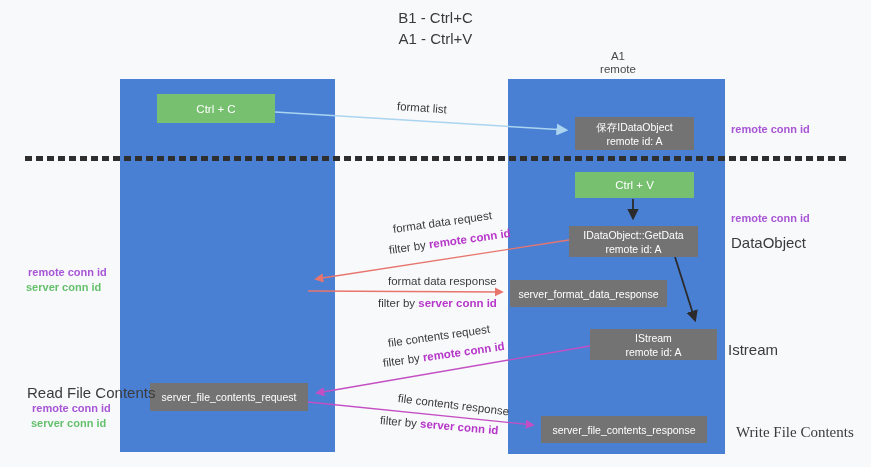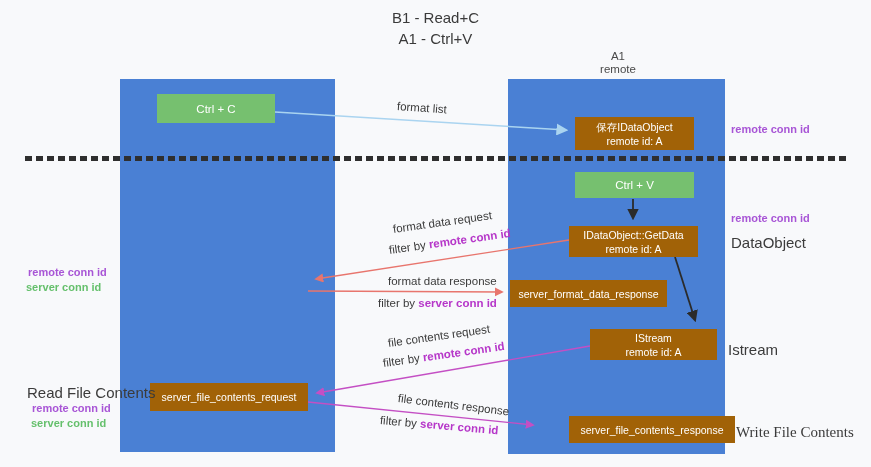--- a/index.html
+++ b/index.html
@@ -15,41 +15,41 @@
   }
   .lane { background:#4a80d4; }
   .lane-header {
     text-align:center; font-size:11.5px; line-height:13px; color:#4a4a4a;
   }
   .node {
     color:#fff; text-align:center; box-sizing:border-box;
     display:flex; flex-direction:column; justify-content:center;
     font-size:10.5px; line-height:14px;
   }
-  .node.orange { background:#a16207; }
+  .node.orange { background:#737373; }
   .node.green  { background:#76c06f; font-size:11.5px; }
   .edge-label { font-size:11.5px; color:#3b3b3b; white-space:nowrap; transform-origin:left center; }
   .filter-hl { font-weight:bold; color:#b637c9; }
   .side-label { font-size:11px; font-weight:bold; white-space:nowrap; }
   .side-label.purple { color:#a855d6; }
   .side-label.green  { color:#65c06c; }
   .side-plain { font-size:15px; color:#3b3b3b; white-space:nowrap; }
   .dashed-line {
     height:5px;
     background:repeating-linear-gradient(90deg,#2f2f2f 0 7px,transparent 7px 11px);
   }
   svg.overlay { position:absolute; left:0; top:0; pointer-events:none; }
 </style>
 </head>
 <body>
 
 <div class="canvas">
 
   <div class="abs title">
-    <div>B1 - Read+C</div>
+    <div>B1 - Ctrl+C</div>
     <div>A1 - Ctrl+V</div>
   </div>
 
   <div class="abs lane-header" style="left:146px; top:50px; width:140px;">
   </div>
   <div class="abs lane-header" style="left:548px; top:50px; width:140px;">
     <div>A1</div>
     <div>remote</div>
   </div>
 
@@ -107,21 +107,21 @@
 
   <div class="abs node orange" style="left:590px; top:329px; width:127px; height:31px;">
     <div>IStream</div>
     <div>remote id: A</div>
   </div>
 
   <div class="abs node orange" style="left:150px; top:383px; width:158px; height:28px;">
     <div>server_file_contents_request</div>
   </div>
 
-  <div class="abs node orange" style="left:541px; top:416px; width:166px; height:27px;margin-left:28px;">
+  <div class="abs node orange" style="left:541px; top:416px; width:166px; height:27px;">
     <div>server_file_contents_response</div>
   </div>
 
   <div class="abs edge-label" style="left:397px; top:100px; transform:rotate(4deg);">format list</div>
 
   <div class="abs edge-label" style="left:393px; top:223px; transform:rotate(-8deg);">format data request</div>
   <div class="abs edge-label" style="left:389px; top:244px; transform:rotate(-8deg);">
     <span>filter by </span><span class="filter-hl">remote conn id</span>
   </div>
 

